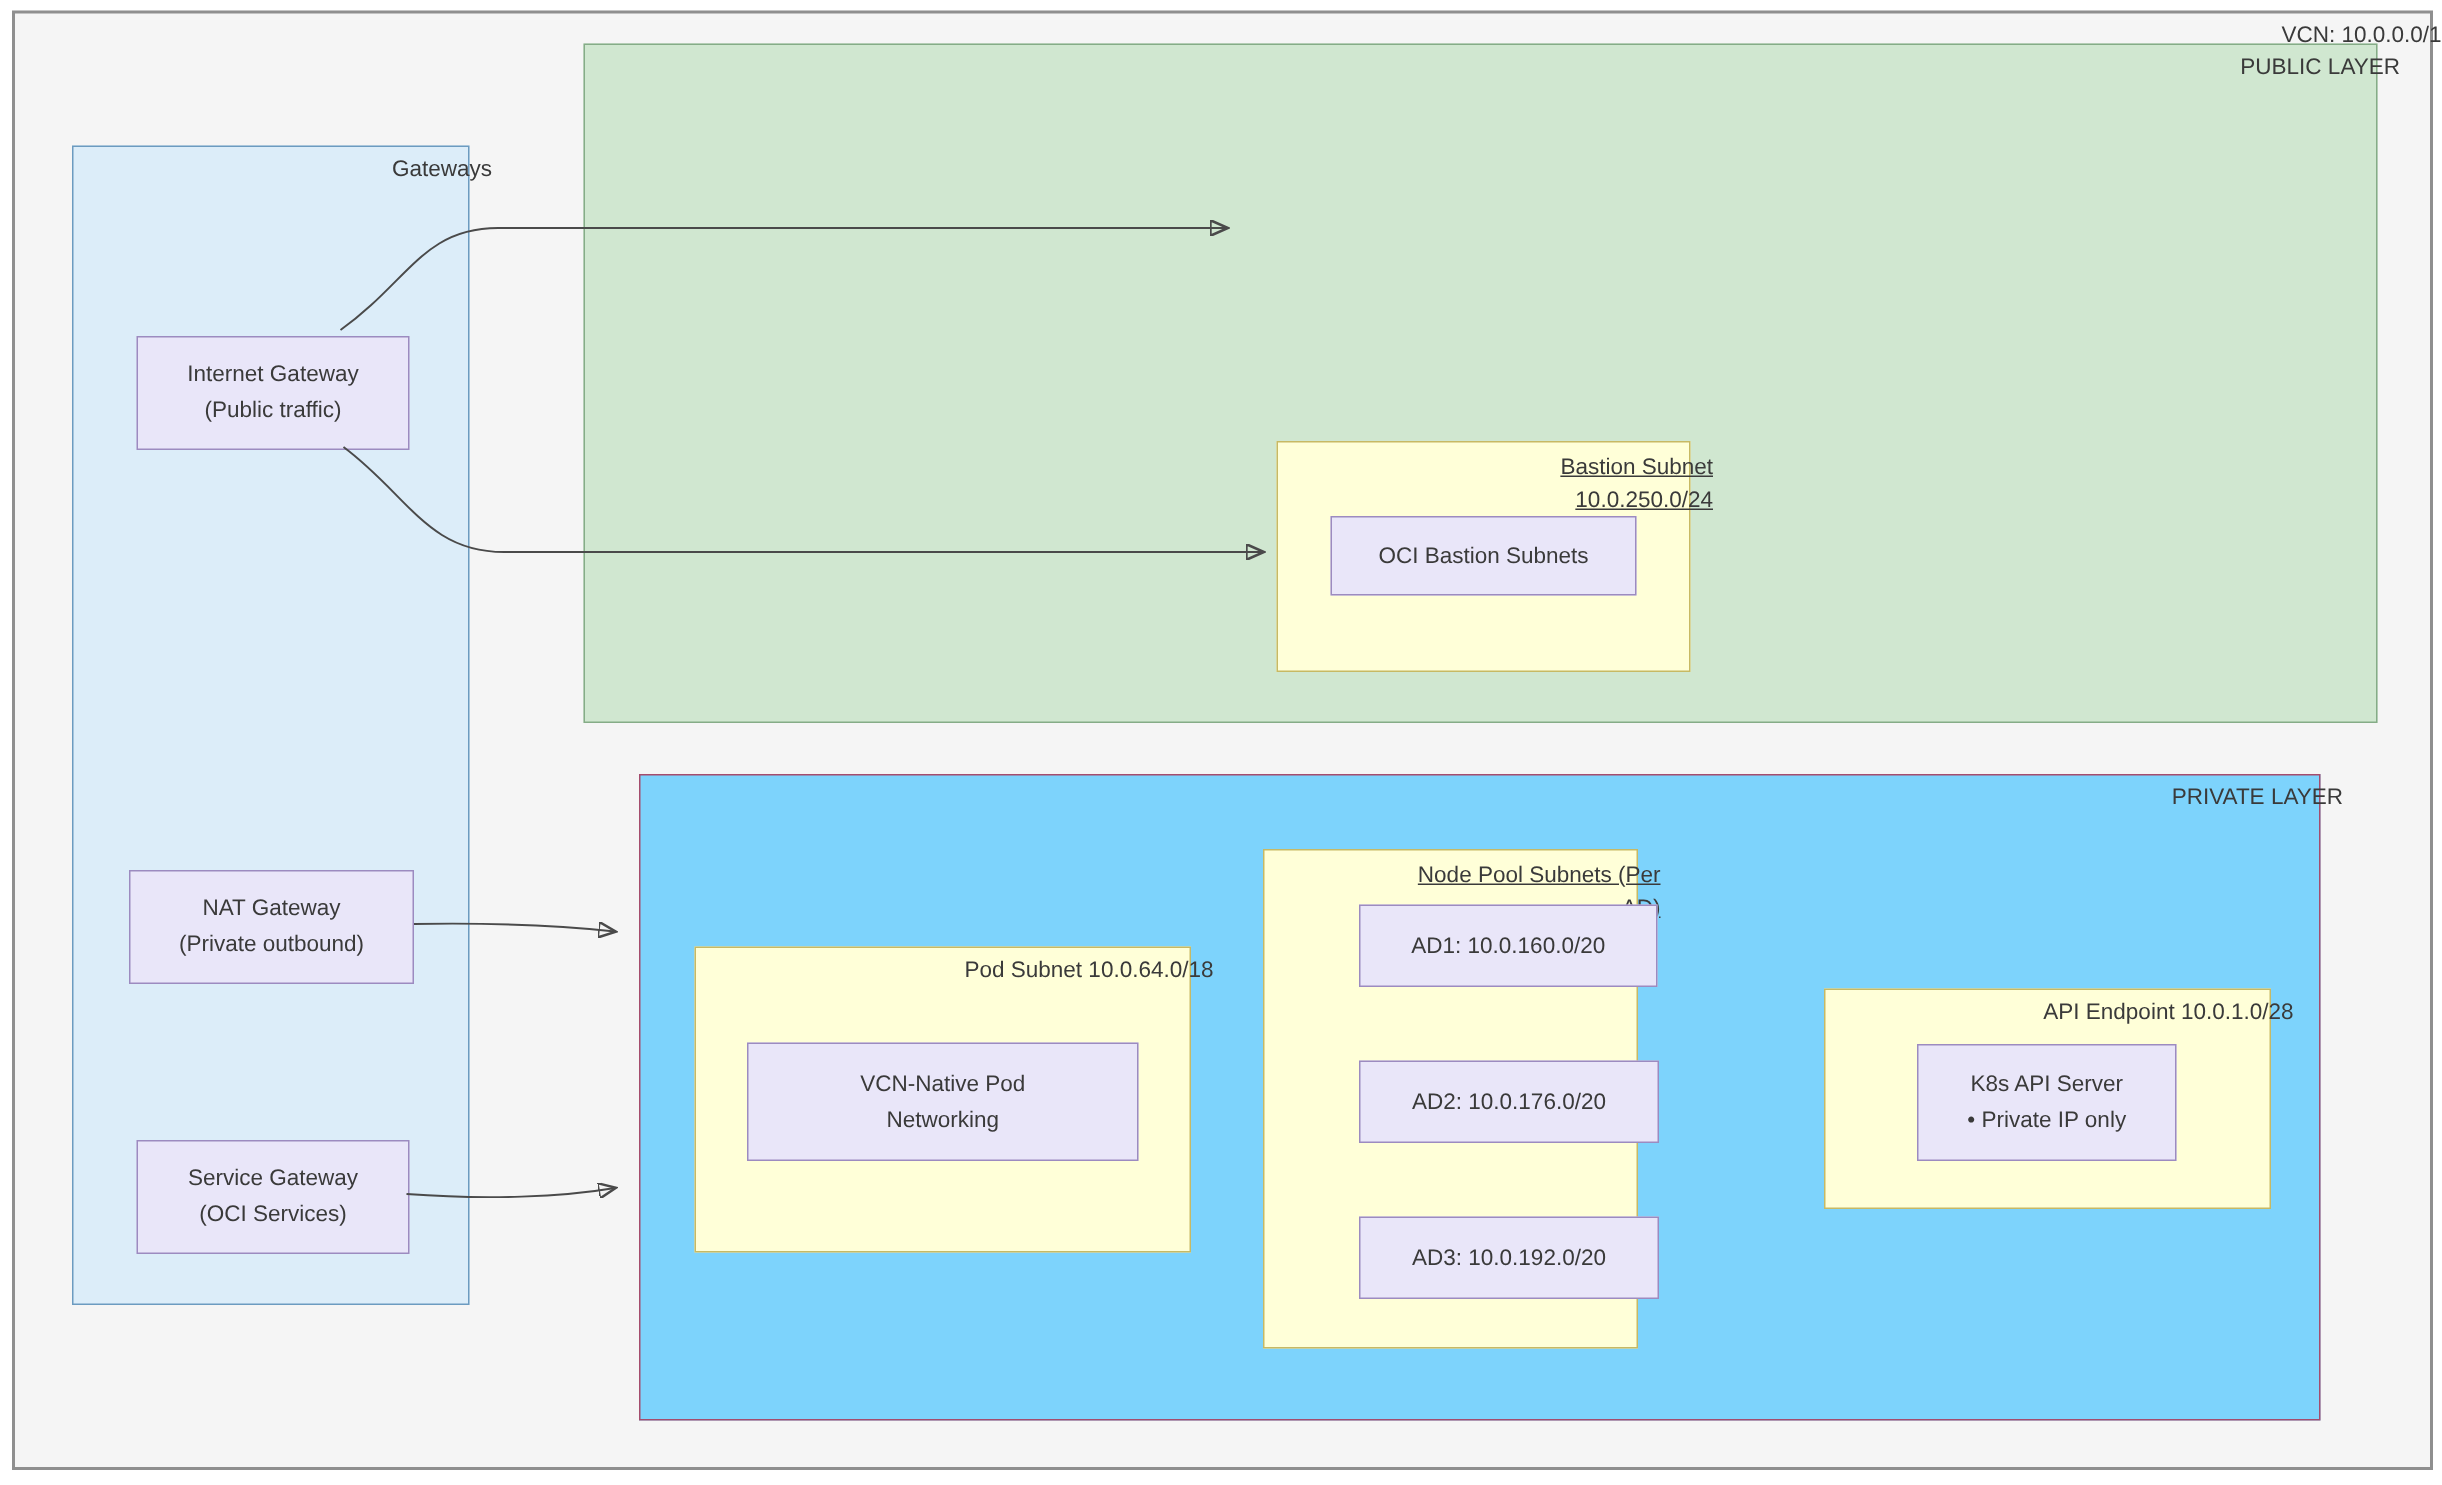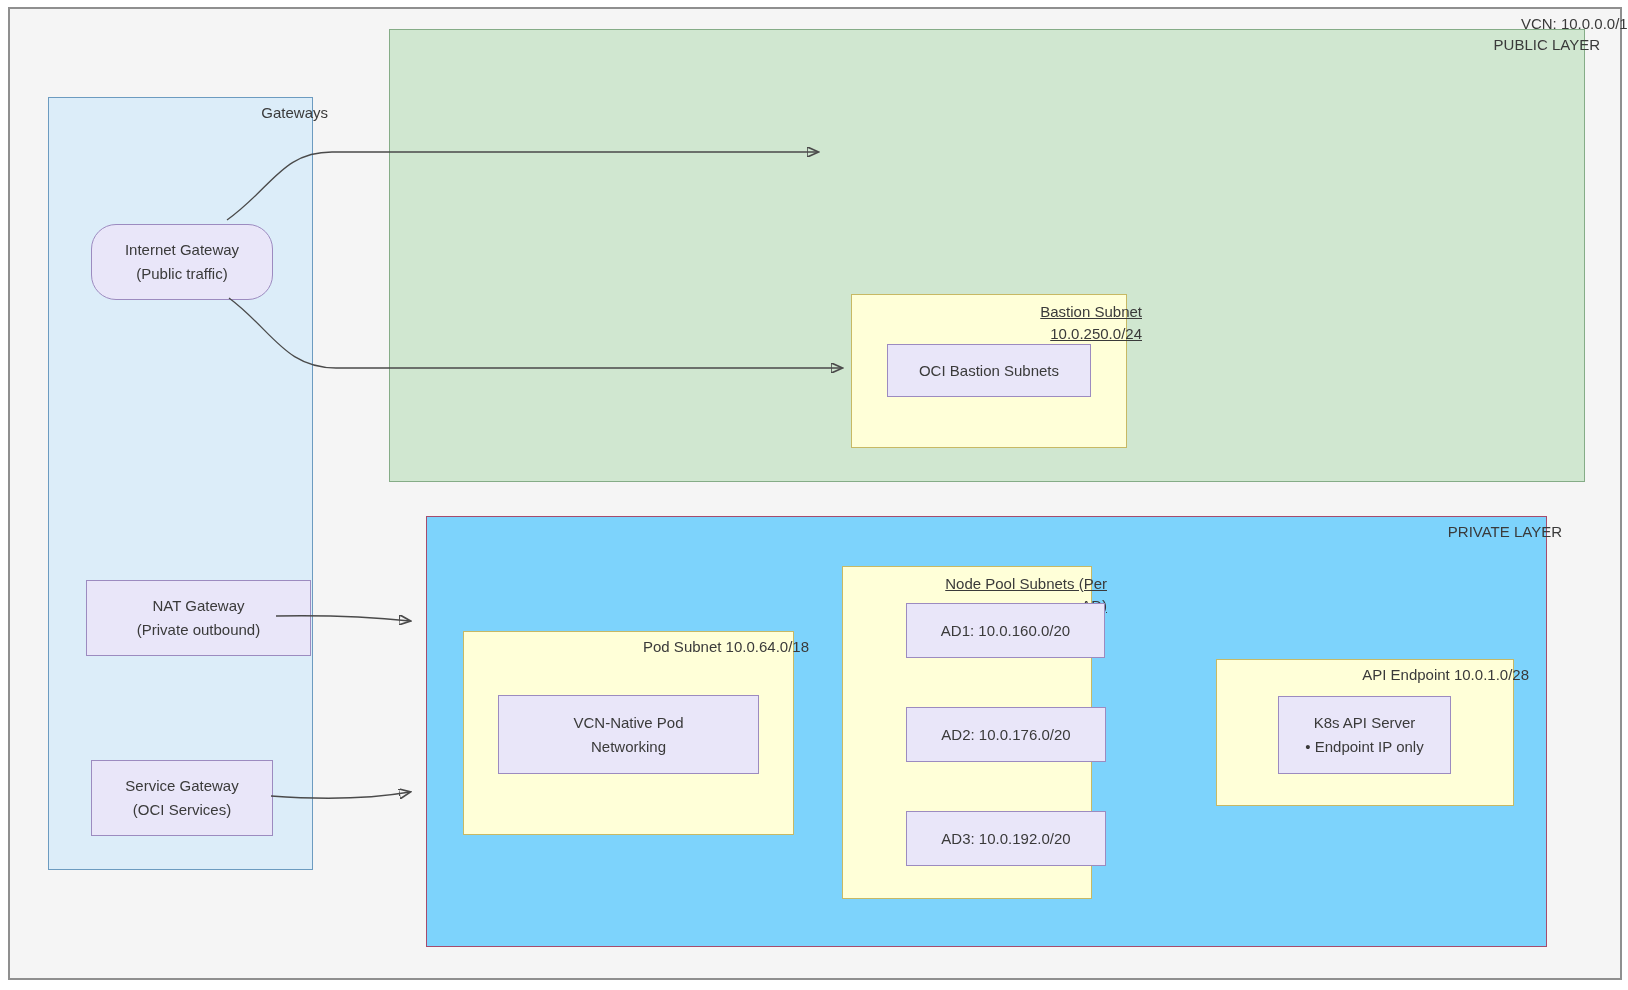--- a/index.html
+++ b/index.html
@@ -43,26 +43,26 @@
 <body>
 
 <div id="canvas">
 
   <div id="vcn-frame" class="abs">
     <div class="group-label">VCN: 10.0.0.0/16</div>
 
     <div class="abs gateways" style="left:38px;top:88px;width:265px;height:773px;">
       <div class="group-label">Gateways</div>
 
-      <div class="abs node" style="left:42px;top:126px;width:182px;height:76px;border-radius:25px;">
+      <div class="abs node" style="left:42px;top:126px;width:182px;height:76px;">
         <div>Internet Gateway</div>
         <div>(Public traffic)</div>
       </div>
 
-      <div class="abs node" style="left:37px;top:482px;width:225px;height:76px;">
+      <div class="abs node" style="left:37px;top:482px;width:190px;height:76px;">
         <div>NAT Gateway</div>
         <div>(Private outbound)</div>
       </div>
 
       <div class="abs node" style="left:42px;top:662px;width:182px;height:76px;">
         <div>Service Gateway</div>
         <div>(OCI Services)</div>
       </div>
     </div>
 
@@ -99,21 +99,21 @@
         </div>
         <div class="abs node" style="left:63px;top:244px;width:200px;height:55px;">
           <div>AD3: 10.0.192.0/20</div>
         </div>
       </div>
 
       <div class="abs subnet" style="left:789px;top:142px;width:298px;height:147px;">
         <div class="group-label">API Endpoint 10.0.1.0/28</div>
         <div class="abs node" style="left:61px;top:36px;width:173px;height:78px;">
           <div>K8s API Server</div>
-          <div>• Endpoint IP only</div>
+          <div>• Private IP only</div>
         </div>
       </div>
     </div>
   </div>
 
   <svg id="arrows" viewBox="0 0 1628 990">
     <defs>
       <marker id="arrowhead" markerWidth="10" markerHeight="8" refX="8.5" refY="4" orient="auto">
         <path d="M0,0 L9,4 L0,8 z" fill="#3c3c3c" stroke="none"></path>
       </marker>

